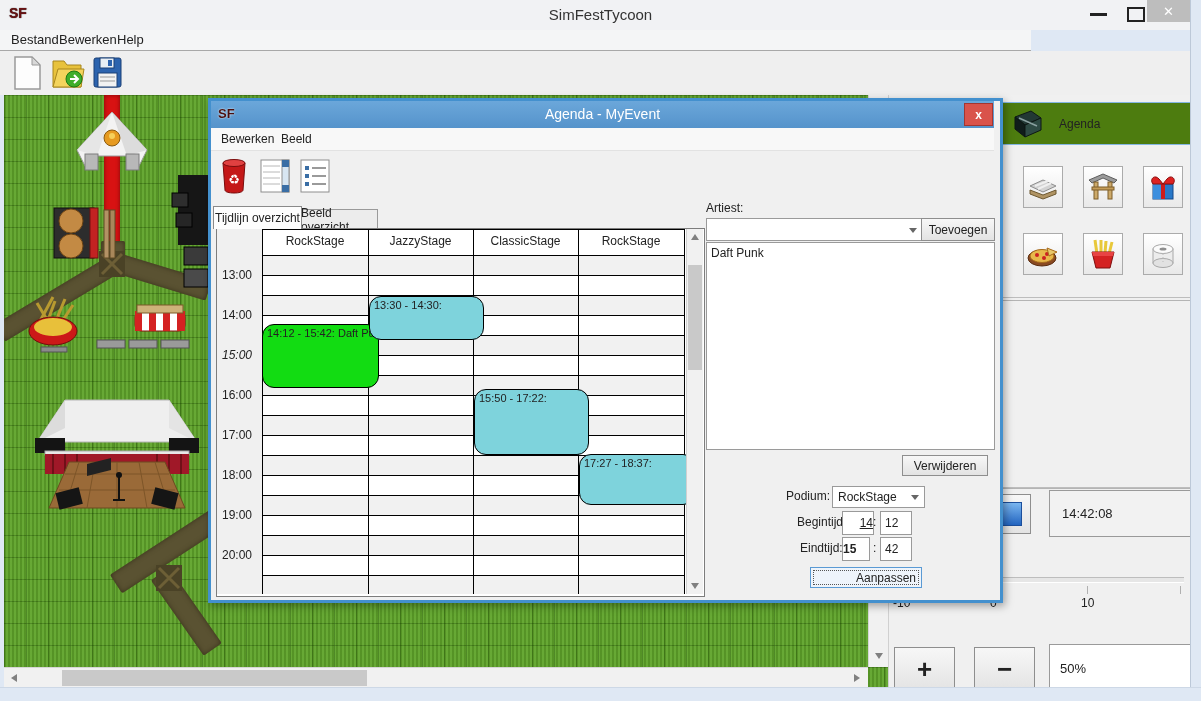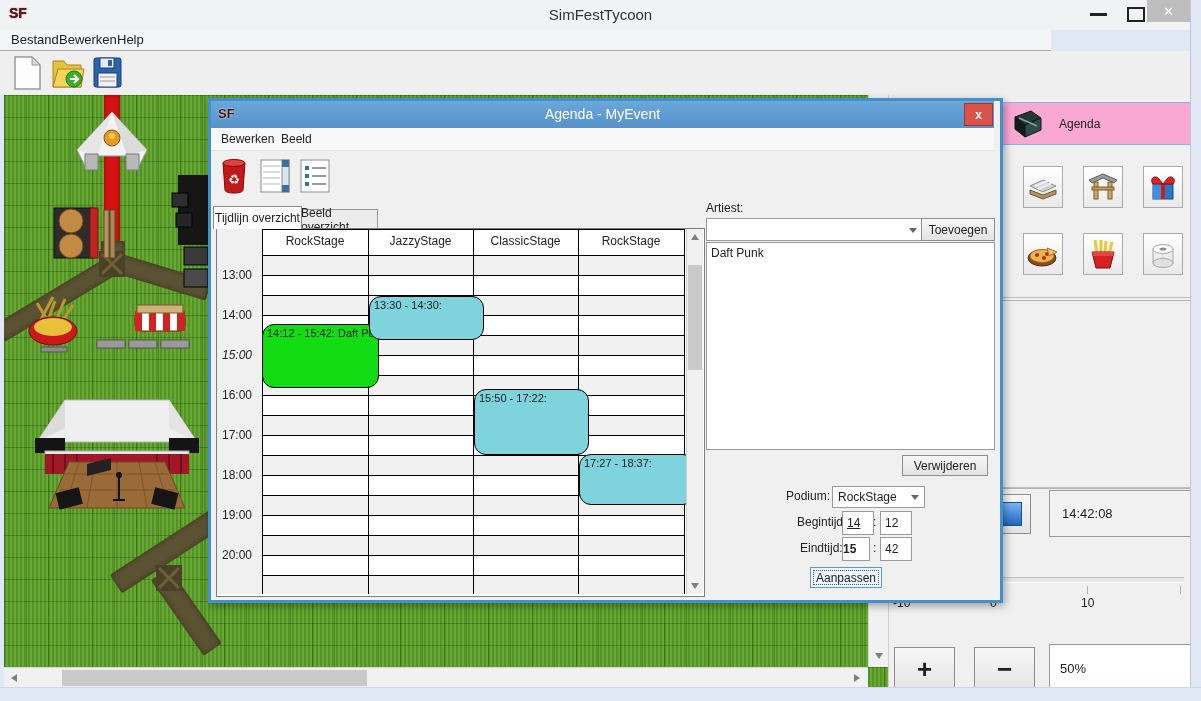--- a/index.html
+++ b/index.html
@@ -40,21 +40,21 @@
 <div class="a" style="left:0;top:0;width:1201px;height:30px;background:#f1f2f4;">
   <span class="a" style="left:9px;top:5px;font-size:14px;font-weight:bold;color:#6b1212;text-shadow:0 0 1px #000;">SF</span>
   <span class="a" style="left:0;right:0;top:6px;text-align:center;font-size:15px;color:#333;">SimFestTycoon</span>
   <div class="a" style="left:1090px;top:13px;width:17px;height:3px;background:#222;"></div>
   <div class="a" style="left:1127px;top:7px;width:14px;height:11px;border:2px solid #222;background:#f1f2f4;"></div>
   <div class="a" style="left:1147px;top:0;width:43px;height:22px;background:#bdbdbd;display:flex;align-items:center;justify-content:center;">
      <span style="color:#fff;font-size:13px;">✕</span>
   </div>
 </div>
 
-<div class="a" style="left:0;top:30px;width:1031px;height:20px;background:#f4f5f6;border-bottom:1px solid #a8a8a8;padding-left:20px;">
+<div class="a" style="left:0;top:30px;width:1031px;height:20px;background:#f4f5f6;border-bottom:1px solid #a8a8a8;">
   <span class="menu-item a" style="left:2px;top:0;">Bestand</span>
   <span class="menu-item a" style="left:50px;top:0;">Bewerken</span>
   <span class="menu-item a" style="left:108px;top:0;">Help</span>
 </div>
 
 <div class="a" style="left:0;top:51px;width:1201px;height:44px;background:#efefef;">
   <div class="a" style="left:10px;top:4px;width:34px;height:36px;">
     <svg width="34" height="36" viewBox="0 0 34 36">
       <path d="M5,2 L22,2 L30,10 L30,34 L5,34 Z" fill="#fdfdfd" stroke="#9a9a9a" stroke-width="1.5"></path>
       <path d="M22,2 L22,10 L30,10 Z" fill="#d8d8d8" stroke="#9a9a9a"></path>
@@ -197,21 +197,21 @@
   </div>
   <div class="sbar a" style="left:0;top:572px;width:864px;height:20px;border-top:1px solid #d6d6d6;">
     <div class="a tri-left" style="left:7px;top:6px;"></div>
     <div class="thumb a" style="left:58px;top:2px;width:305px;height:16px;"></div>
     <div class="a tri-right" style="left:850px;top:6px;"></div>
   </div>
 </div>
 
 <div class="a" style="left:888px;top:95px;width:302px;height:592px;background:#f0f0f0;border-left:1px solid #d0d0d0;">
 
-  <div class="a" style="left:109px;top:7px;width:191px;height:41px;background:#f9a8d4;border:1px solid #84b6e2;display:flex;align-items:center;">
+  <div class="a" style="left:109px;top:7px;width:191px;height:41px;background:#4d7c0f;border:1px solid #84b6e2;display:flex;align-items:center;">
     <svg width="34" height="30" viewBox="0 0 34 30" style="margin-left:12px;">
       <path d="M4,8 L20,2 L30,9 L14,16 Z" fill="#223834" stroke="#0d1715"></path>
       <path d="M4,8 L4,20 L14,28 L14,16 Z" fill="#101c1a" stroke="#0d1715"></path>
       <path d="M14,16 L30,9 L30,21 L14,28 Z" fill="#2e4a44" stroke="#0d1715"></path>
       <line x1="8" y1="9" x2="26" y2="17" stroke="#8aa0a0" stroke-width="1.5"></line>
     </svg>
     <span style="font-size:12px;margin-left:14px;">Agenda</span>
   </div>
 
   <div class="itembtn a" style="left:134px;top:71px;width:38px;height:40px;">
@@ -425,33 +425,33 @@
     <span>Verwijderen</span>
   </div>
 
   <span class="a" style="left:575px;top:388px;font-size:12px;">Podium:</span>
   <div class="selectbox a" style="left:621px;top:385px;width:86px;height:20px;">
     <span>RockStage</span>
     <div class="chev"></div>
   </div>
 
   <span class="a" style="left:586px;top:414px;font-size:12px;">Begintijd:</span>
-  <div class="field a" style="left:631px;top:410px;width:26px;height:22px;justify-content:flex-start;padding-left:4px;text-decoration:underline;">
+  <div class="field a" style="left:631px;top:410px;width:26px;height:22px;justify-content:flex-end;padding-left:4px;text-decoration:underline;">
     <span>14</span>
   </div>
   <span class="a" style="left:662px;top:414px;font-size:12px;">:</span>
   <div class="field a" style="left:669px;top:410px;width:26px;height:22px;justify-content:flex-start;padding-left:4px;">
     <span>12</span>
   </div>
 
   <span class="a" style="left:589px;top:440px;font-size:12px;">Eindtijd:</span>
   <div class="field a" style="left:631px;top:436px;width:26px;height:22px;justify-content:flex-start;padding-left:0;font-weight:bold;">
     <span>15</span>
   </div>
   <span class="a" style="left:662px;top:440px;font-size:12px;">:</span>
   <div class="field a" style="left:669px;top:436px;width:26px;height:22px;justify-content:flex-start;padding-left:4px;">
     <span>42</span>
   </div>
 
-  <div class="btn a" style="left:599px;top:466px;width:70px;height:19px;border:1px solid #5a9ad4;outline:1px dotted #555;outline-offset:-4px;background:#eef4fb;">
+  <div class="btn a" style="left:599px;top:466px;width:70px;height:19px;border:1px solid #5a9ad4;outline:1px dotted #555;outline-offset:-4px;background:#eef4fb;padding-left:40px;">
     <span>Aanpassen</span>
   </div>
 </div>
 
 </body></html>

